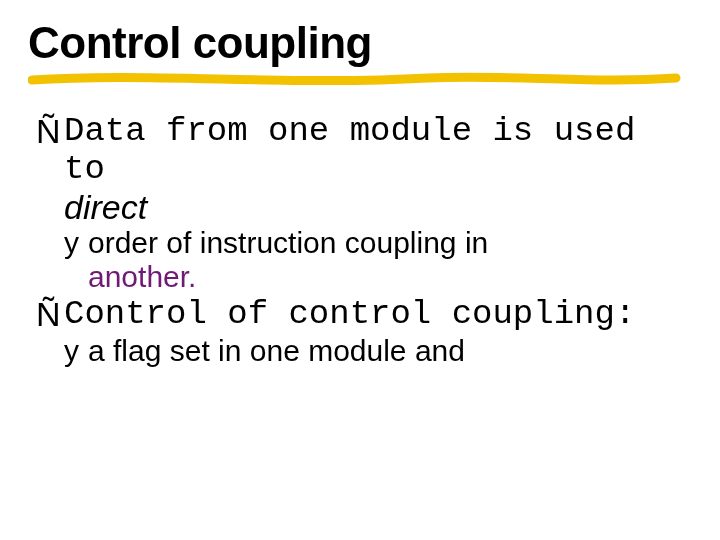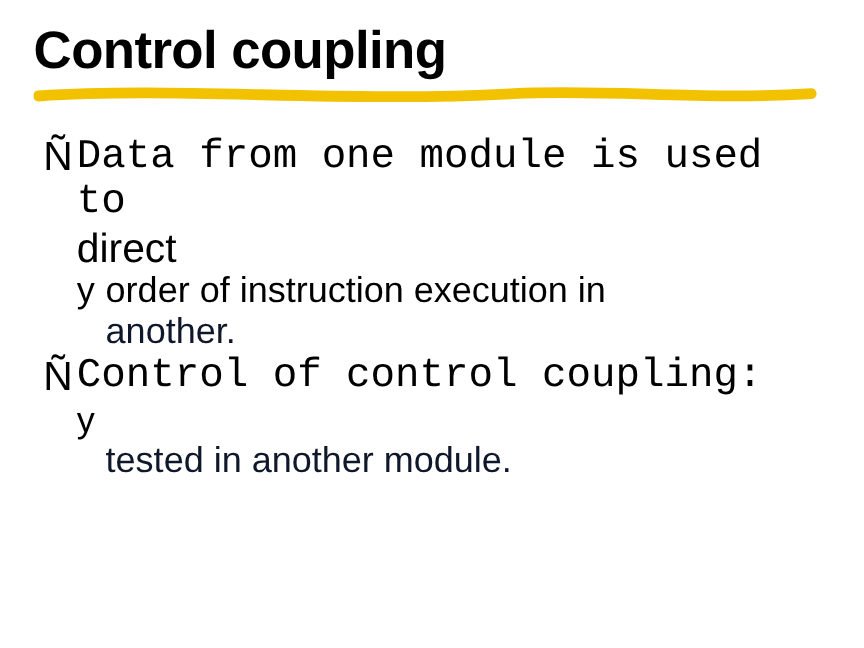--- a/index.html
+++ b/index.html
@@ -44,38 +44,39 @@
     color: #000;
     margin-right: 2px;
     min-width: 26px;
   }
   .bullet-line .text { flex: 1; font-family: Liberation Mono, monospace; }
   .cont {
     font-size: 34px;
     line-height: 1.12;
     color: #000;
     padding-left: 28px;
+    font-style: italic;
   }
   .sub-line {
     display: flex;
     align-items: flex-start;
     font-size: 30px;
     line-height: 1.12;
     color: #000;
     padding-left: 28px;
   }
   .sub-line .marker {
     font-size: 30px;
     margin-right: 4px;
     min-width: 20px;
   }
   .sub-cont {
     font-size: 30px;
     line-height: 1.12;
-    color: #0f172a;
+    color: #701a75;
     padding-left: 52px;
   }
   .block { margin-bottom: 0px; }
 </style>
 </head>
 <body>
 
 <div class="slide">
 
   <div class="title">Control coupling</div>
@@ -88,31 +89,31 @@
   <div class="body">
 
     <div class="block">
       <div class="bullet-line">
         <span class="marker">Ñ</span>
         <span class="text">Data from one module is used to</span>
       </div>
       <div class="cont">direct</div>
       <div class="sub-line">
         <span class="marker">y</span>
-        <span class="text">order of instruction execution in</span>
+        <span class="text">order of instruction coupling in</span>
       </div>
       <div class="sub-cont">another.</div>
     </div>
 
     <div class="block">
       <div class="bullet-line">
         <span class="marker">Ñ</span>
         <span class="text">Control of control coupling:</span>
       </div>
       <div class="sub-line">
         <span class="marker">y</span>
+        <span class="text">a flag set in one module and</span>
       </div>
-      <div class="sub-cont">tested in another module.</div>
     </div>
 
   </div>
 
 </div>
 
 </body></html>

